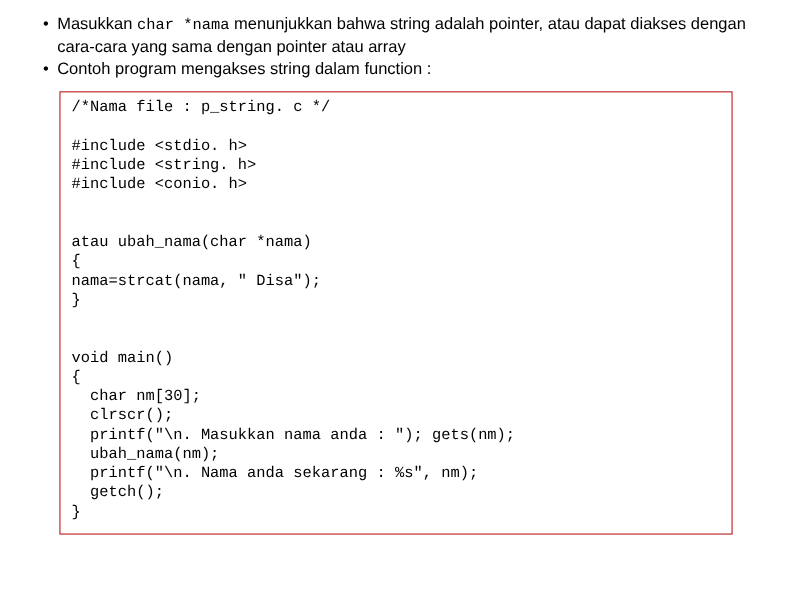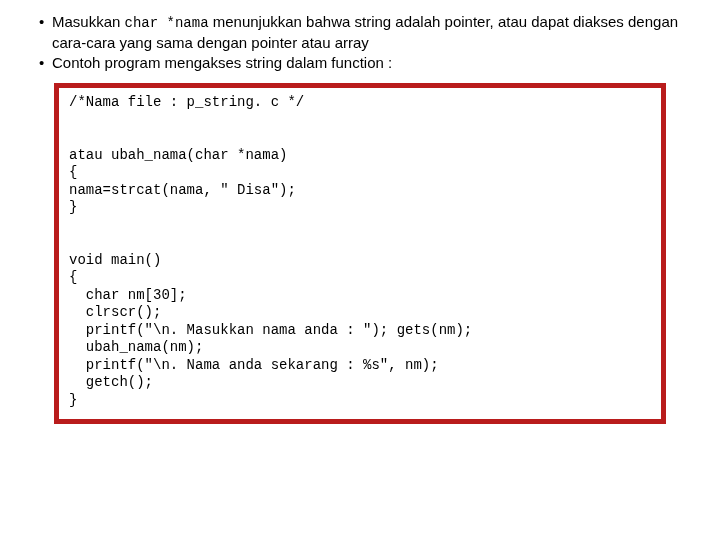--- a/index.html
+++ b/index.html
@@ -22,40 +22,43 @@
       display: inline-block;
       width: 13px;
       text-indent: 0;
     }
     code.inline {
       font-family: "Courier New", Courier, monospace;
       font-size: 14px;
       text-align: center;
     }
     .code-box {
-      border: 5px solid #b91c1c;
+      border: 1px solid #b91c1c;
       margin: 10px 26px 0 26px;
       padding: 6px 10px 10px 10px;
       font-family: "Courier New", Courier, monospace;
       font-size: 14px;
       line-height: 1.25;
       white-space: pre;
     }
   </style>
 </head>
 <body>
 
 <div class="bullet-block">
   <span class="bullet">•</span><span>Masukkan </span><code class="inline">char *nama</code><span> menunjukkan bahwa string adalah pointer, atau dapat diakses dengan cara-cara yang sama dengan pointer atau array</span>
 </div>
 <div class="bullet-block">
   <span class="bullet">•</span><span>Contoh program mengakses string dalam function :</span>
 </div>
 
 <div class="code-box"><div>/*Nama file : p_string. c */</div>
+<div>#include &lt;stdio. h&gt;
+#include &lt;string. h&gt;
+#include &lt;conio. h&gt;</div>
 
 <div>atau ubah_nama(char *nama)
 {
 nama=strcat(nama, " Disa");
 }</div>
 
 <div>void main()
 {
   char nm[30];
   clrscr();

